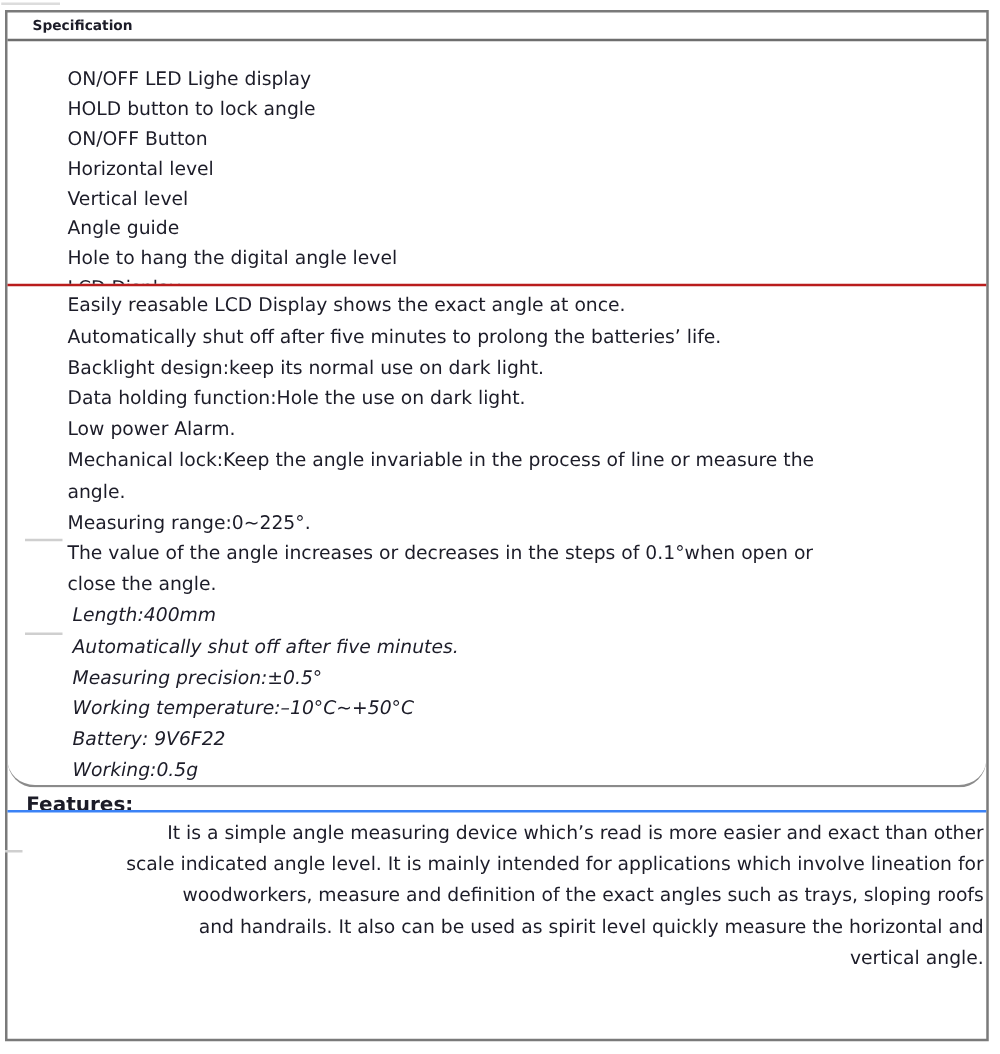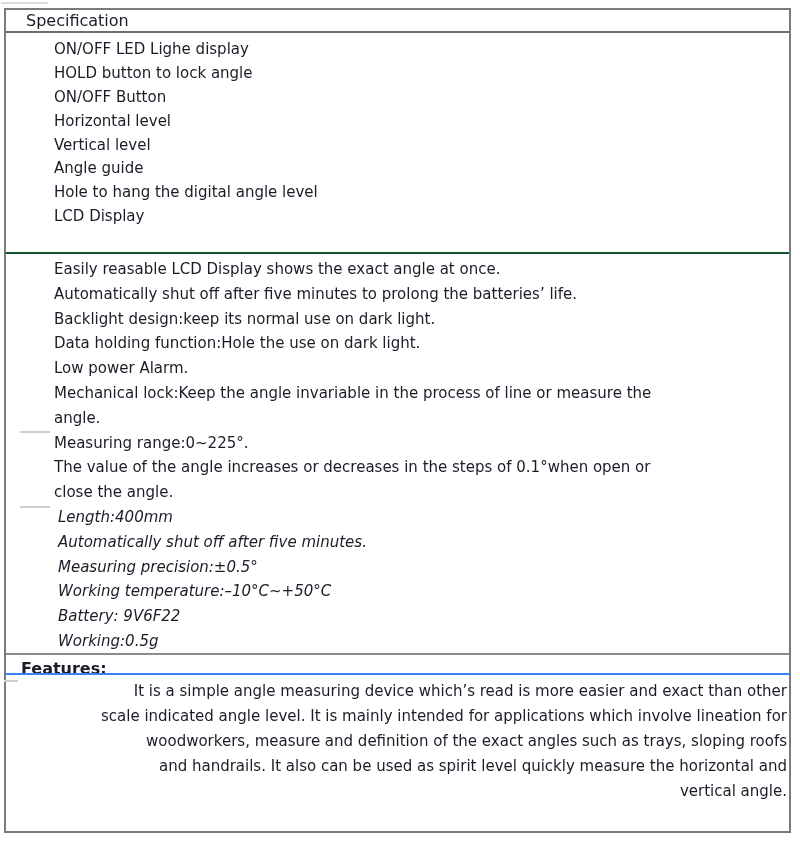--- a/index.html
+++ b/index.html
@@ -27,39 +27,40 @@
     display: flex;
     flex-direction: column;
   }
   .row {
     box-sizing: border-box;
     overflow: hidden;
   }
   .row-header {
     height: 23px;
     border-bottom: 2px solid #6e6e6e;
-    font-weight: normal;
-    font-size: 16px;
+    font-weight: bold;
+    font-size: 11px;
     line-height: 21px;
     padding-left: 20px;
     white-space: nowrap;
   }
   .row-parts {
-    height: 221px;
-    border-bottom: 2px solid #14532d;
-    padding-top: 5px;
+    height: 196px;
+    border-bottom: 2px solid #b91c1c;
+    padding-top: 19px;
   }
   .row-parts .line {
     height: 23.9px;
     line-height: 23.9px;
   }
   .row-details {
     height: 401px;
     border-bottom: 2px solid #8b8b8b;
     padding-top: 3px;
+    border-radius: 22px;
   }
   .row-details .line {
     height: 24.8px;
     line-height: 24.8px;
   }
   .row-features {
     height: 20px;
     border-bottom: 2px solid #3b82f6;
     font-weight: bold;
     font-size: 16px;

